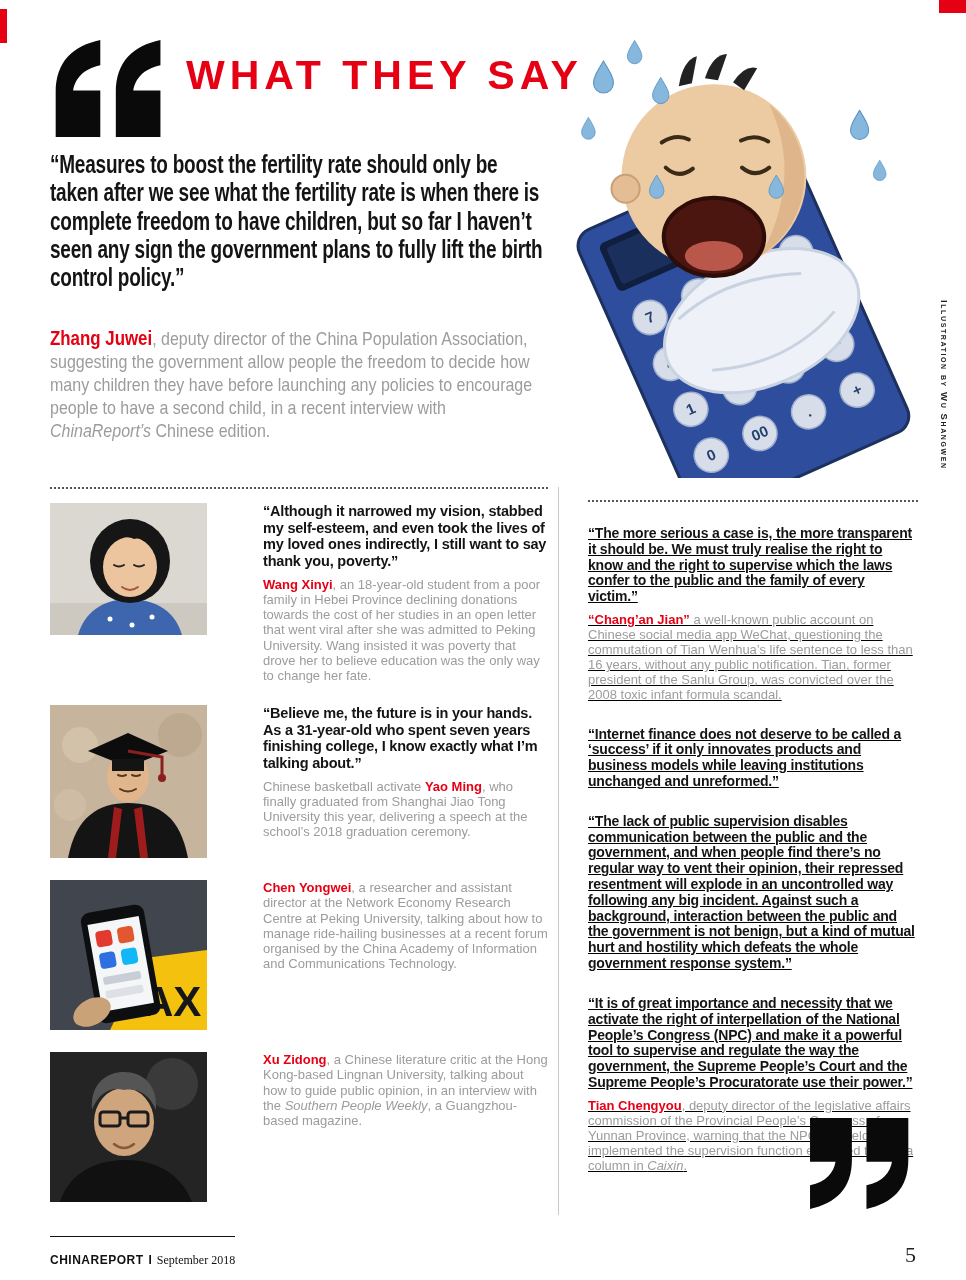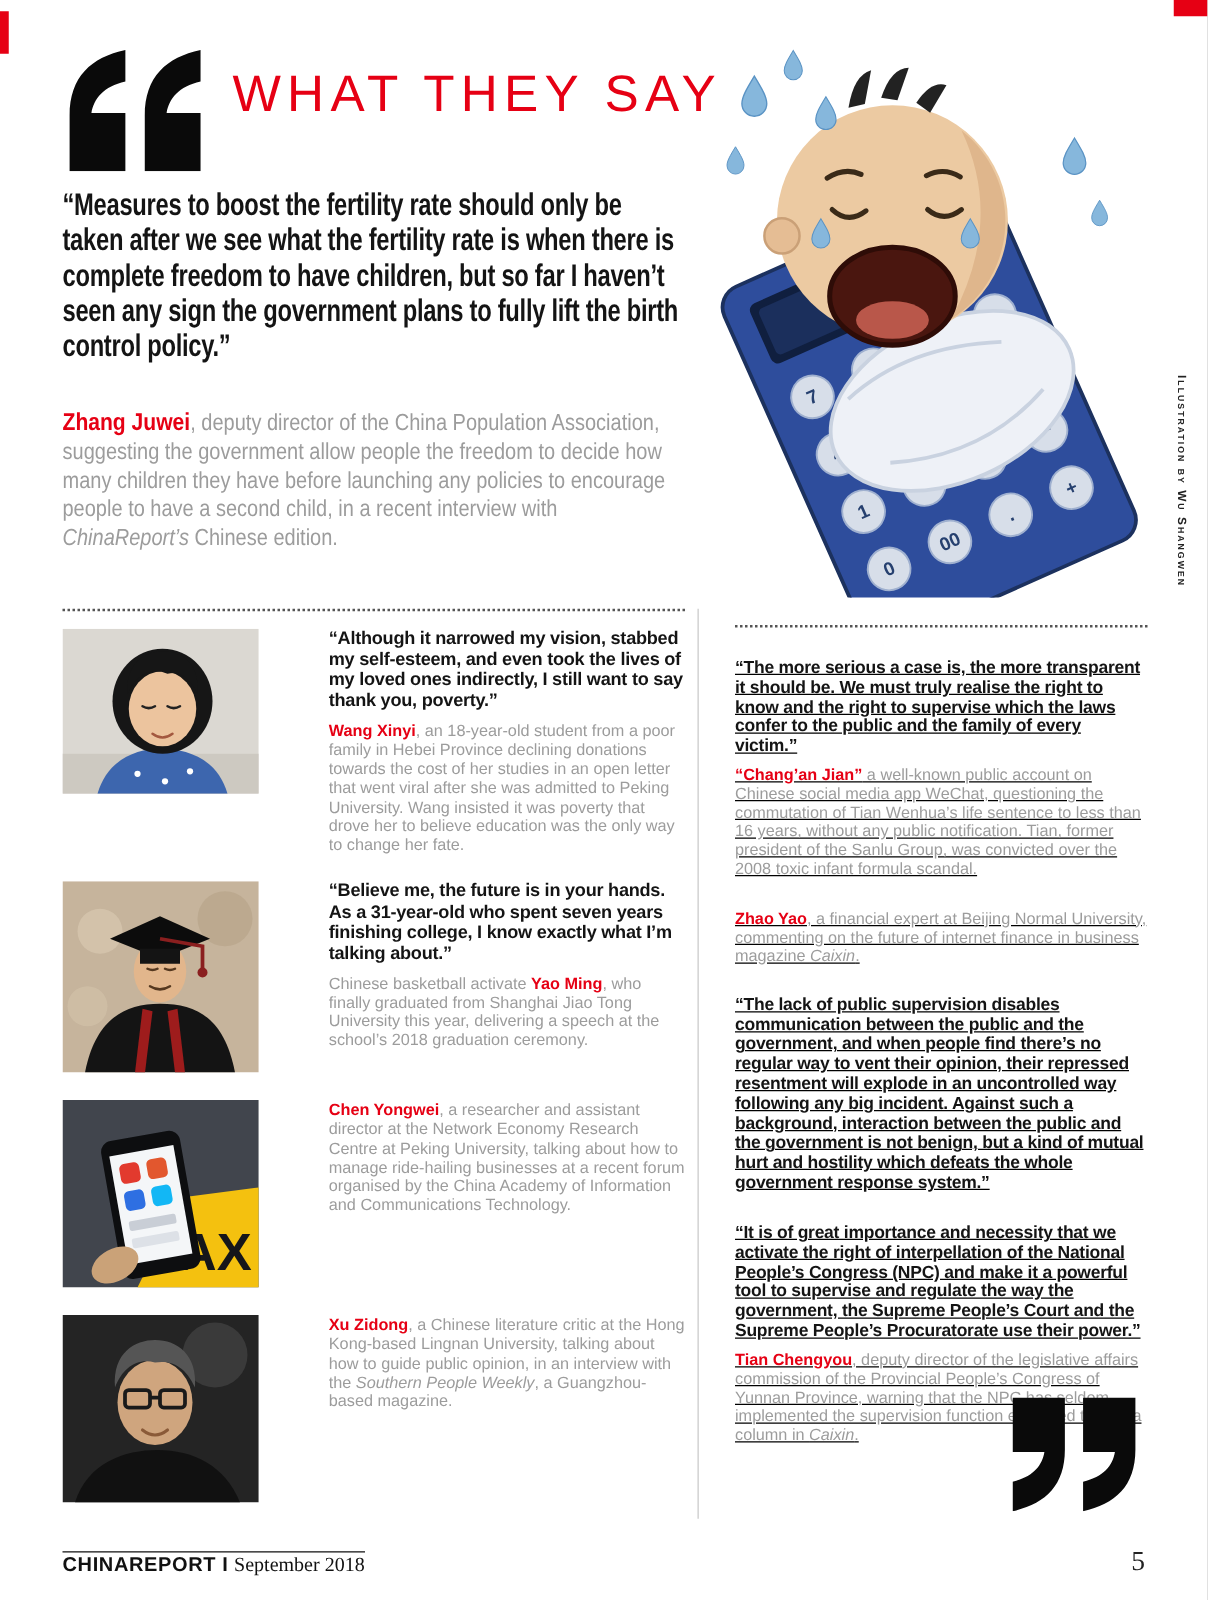--- a/index.html
+++ b/index.html
@@ -10,21 +10,21 @@
   *{margin:0;padding:0;box-sizing:border-box;}
   body{background:#888;font-family:"Liberation Sans",sans-serif;}
   .page{position:relative;width:966px;height:1280px;background:#ffffff;margin:0 auto;overflow:hidden;}
 
   
   .edge-mark-left{position:absolute;left:0;top:9px;width:7px;height:34px;background:var(--accent);}
   .edge-mark-right{position:absolute;right:0;top:0;width:27px;height:13px;background:var(--accent);}
 
   
   .quote-open{position:absolute;left:50px;top:40px;width:120px;height:97px;}
-  .section-title{position:absolute;left:186px;top:52px;font-size:41px;font-weight:normal;color:var(--accent);letter-spacing:5px;white-space:nowrap;}
+  .section-title{position:absolute;left:186px;top:52px;font-size:41px;font-weight:bold;color:var(--accent);letter-spacing:5px;white-space:nowrap;}
 
   
   .illo{position:absolute;left:528px;top:26px;width:392px;height:452px;}
   .credit{position:absolute;right:16px;top:300px;writing-mode:vertical-rl;font-size:9.5px;letter-spacing:1.6px;color:#222;font-variant:small-caps;font-weight:bold;}
 
   
   .lead-quote{position:absolute;left:50px;top:150px;width:650px;transform:scaleX(0.76);transform-origin:left top;
     font-size:25px;font-weight:bold;line-height:1.13;color:var(--quote-text);letter-spacing:-0.3px;}
   .lead-attr{position:absolute;left:50px;top:326px;width:570px;transform:scaleX(0.865);transform-origin:left top;
     font-size:18.5px;line-height:1.24;color:var(--muted-text);}
@@ -47,21 +47,21 @@
   .attr{font-size:13px;line-height:1.17;color:var(--muted-text);}
 
   .col-right .ritem{margin-bottom:24px;text-decoration:underline;}
   .col-right .q{font-size:14px;line-height:1.13;}
   .col-right .attr{font-size:13px;line-height:1.16;}
 
   .quote-close{position:absolute;left:810px;top:1118px;width:102px;height:78px;}
 
   
   .footer{position:absolute;left:50px;top:1236px;width:866px;display:flex;justify-content:space-between;align-items:flex-end;}
-  .footer-left{border-top:1.5px solid #111;padding-top:2px;font-size:16px;color:#111;}
+  .footer-left{border-top:1.5px solid #111;padding-top:16px;font-size:12px;color:#111;}
   .footer-mag{font-weight:bold;letter-spacing:0.5px;}
   .footer-sep{font-weight:bold;margin:0 5px;}
   .footer-date{font-family:"Liberation Serif",serif;}
   .page-num{font-family:"Liberation Serif",serif;font-size:22px;color:#222;}
 </style>
 </head>
 <body>
 
 <div class="page">
 
@@ -273,21 +273,21 @@
   </div>
 
   <div class="col-right">
 
     <div class="ritem">
       <p class="q">“The more serious a case is, the more transparent it should be. We must truly realise the right to know and the right to supervise which the laws confer to the public and the family of every victim.”</p>
       <p class="attr"><span></span><span class="speaker">“Chang’an Jian”</span><span> a well-known public account on Chinese social media app WeChat, questioning the commutation of Tian Wenhua’s life sentence to less than 16 years, without any public notification. Tian, former president of the Sanlu Group, was convicted over the 2008 toxic infant formula scandal.</span><span class="ital"></span><span></span></p>
     </div>
 
     <div class="ritem">
-      <p class="attr"><span></span><span class="speaker">Zhao Yao</span><span>, a financial expert at Beijing Normal University, commenting on the future of internet finance in business magazine </span><span class="ital">Caixin</span><span>.</span></p>
+      <p class="q">“Internet finance does not deserve to be called a ‘success’ if it only innovates products and business models while leaving institutions unchanged and unreformed.”</p>
     </div>
 
     <div class="ritem">
       <p class="q">“The lack of public supervision disables communication between the public and the government, and when people find there’s no regular way to vent their opinion, their repressed resentment will explode in an uncontrolled way following any big incident. Against such a background, interaction between the public and the government is not benign, but a kind of mutual hurt and hostility which defeats the whole government response system.”</p>
     </div>
 
     <div class="ritem">
       <p class="q">“It is of great importance and necessity that we activate the right of interpellation of the National People’s Congress (NPC) and make it a powerful tool to supervise and regulate the way the government, the Supreme People’s Court and the Supreme People’s Procuratorate use their power.”</p>
       <p class="attr"><span></span><span class="speaker">Tian Chengyou</span><span>, deputy director of the legislative affairs commission of the Provincial People’s Congress of Yunnan Province, warning that the NPC has seldom implemented the supervision function entrusted to it, in a column in </span><span class="ital">Caixin</span><span>.</span></p>
     </div>

